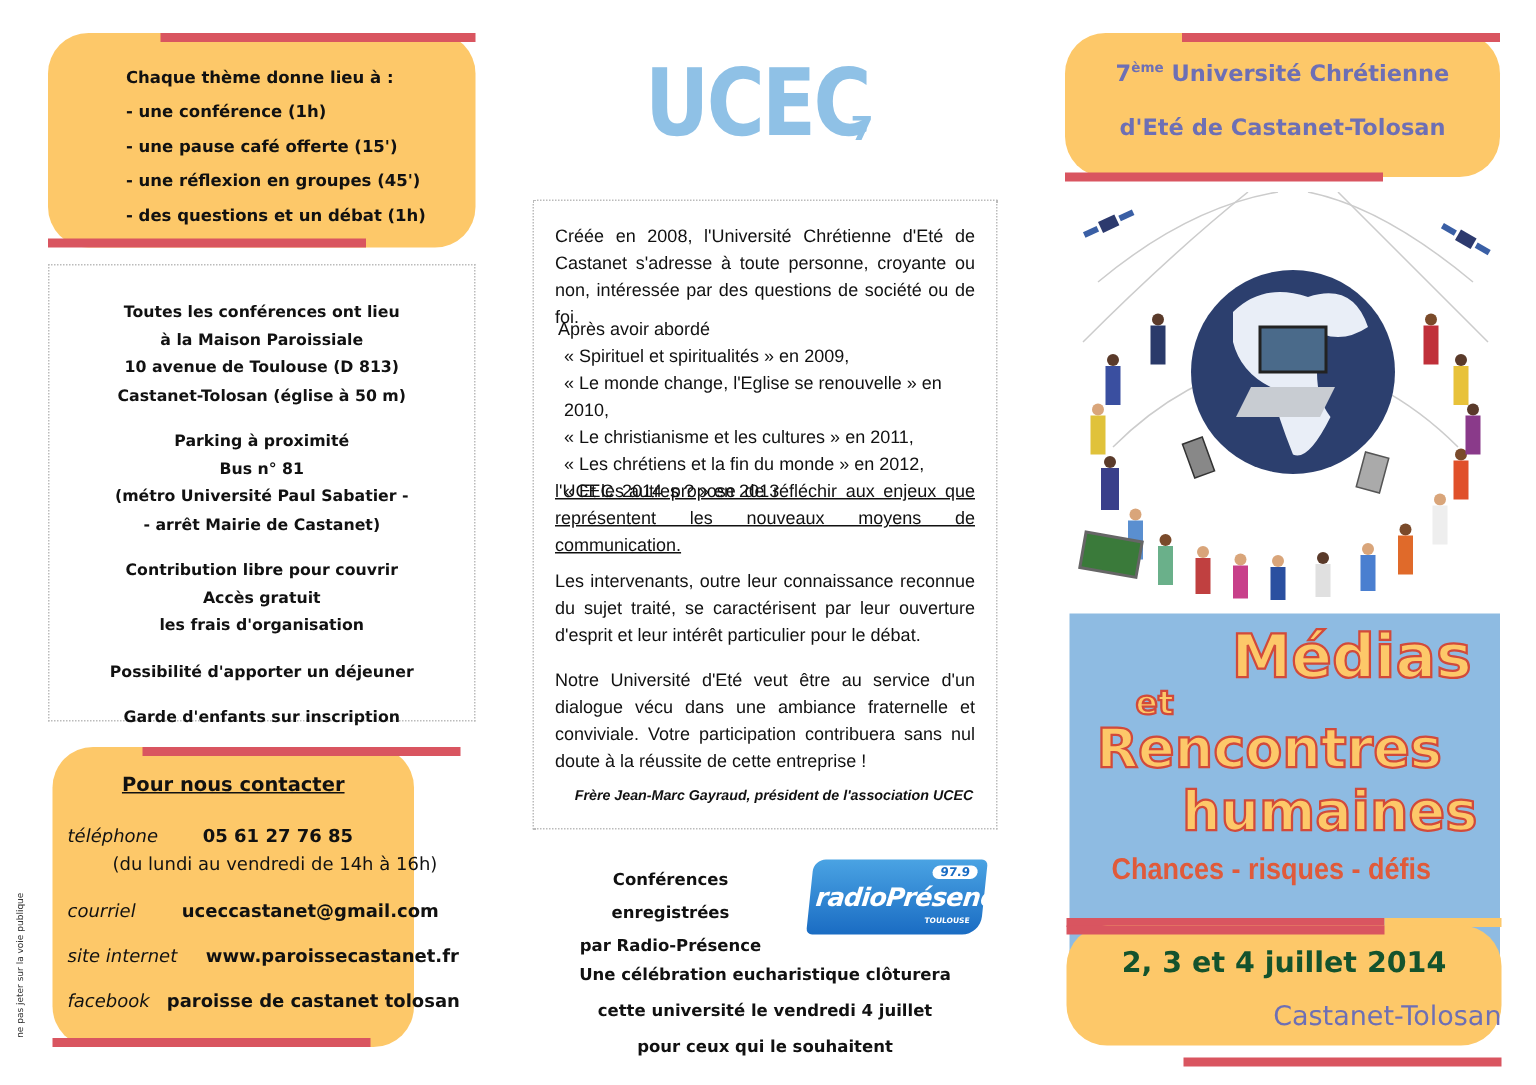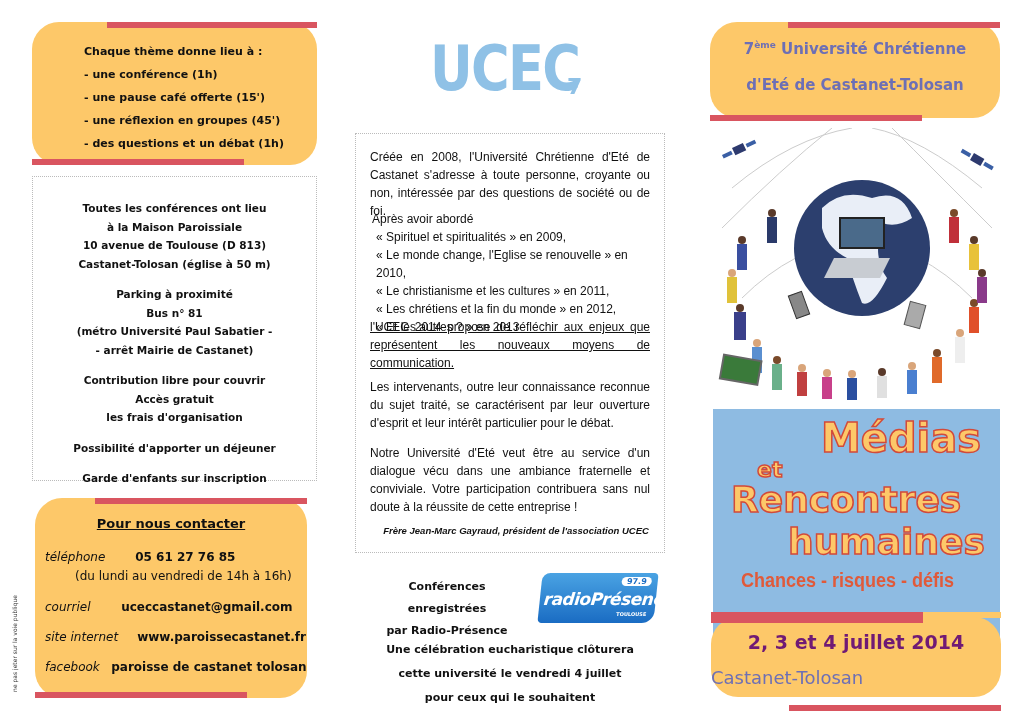--- a/index.html
+++ b/index.html
@@ -7,21 +7,21 @@
          font-family:"DejaVu Sans", sans-serif; color:#111; }
   .abs { position:absolute; }
   .yellow-box { background:#fdc869;border-radius:27px; }
   .red-bar { position:absolute; height:6px; background:#d95560; }
 
   
   #themes { left:32px; top:22px; width:285px; height:143px; }
   #themes .lines { position:absolute; left:52px; top:18px; font-size:11px; line-height:23px; font-weight:bold; }
   #info { left:32px; top:176px; width:285px; height:305px; border:1px dotted #bbb; box-sizing:border-box; }
   #info .grp { font-size:10.5px; line-height:18.5px; font-weight:bold; text-align:center; }
-  #contact { left:35px; top:498px; width:272px; height:200px;text-decoration:underline; }
+  #contact { left:35px; top:498px; width:241px; height:200px;text-decoration:underline; }
   #contact .title { position:absolute; left:0; width:100%; top:18px; text-align:center; font-size:13px; font-weight:bold; text-decoration:underline; }
   #contact .row { position:absolute; left:10px; font-size:12px; font-weight:bold; white-space:nowrap; }
   #contact .lab { font-style:italic; font-weight:normal; display:inline-block; }
   #vert { left:4px; top:600px; width:20px; height:90px; }
   #vert span { position:absolute; left:-40px; top:40px; width:100px; transform:rotate(-90deg); font-size:6px; color:#333; white-space:nowrap; text-align:center; }
 
   
   #logo { left:430px; top:32px; width:170px; height:80px; }
   #logo .big { font-size:62px; font-weight:bold; color:#8fc1e6; letter-spacing:-2px; font-family:"DejaVu Sans", sans-serif; transform:scaleX(0.85); transform-origin:left; display:inline-block; }
   #logo .sub { position:absolute; left:137px; top:42px; font-size:22px; font-weight:bold; color:#8fc1e6; }
@@ -39,22 +39,22 @@
   #celebration { left:360px; top:638px; width:300px; font-size:11px; line-height:24px; font-weight:bold; text-align:center; }
 
   
   #header-r { left:710px; top:22px; width:290px; height:96px; }
   #header-r .t { position:absolute; left:0; width:100%; text-align:center; color:#6d6fb5; font-weight:bold; font-size:15px; }
   #header-r sup { font-size:9px; }
   #globe { left:712px; top:128px; width:290px; height:272px; }
   #title-box { left:713px; top:409px; width:287px; height:242px; background:#8ebbe2; }
   .outlined { color:#fdc869; font-weight:bold; -webkit-text-stroke:1.5px #d24a3a; font-family:"DejaVu Sans", sans-serif; position:absolute; white-space:nowrap; }
   #date-box { left:711px; top:617px; width:290px; height:80px; }
-  #date-box .d { position:absolute; left:0; width:100%; text-align:center; color:#701a75; font-weight:bold; font-size:19px; top:14px; }
-  #date-box .p { position:absolute; left:0; width:100%; text-align:left; color:#6d6fb5; font-size:18px; top:50px; }
+  #date-box .d { position:absolute; left:0; width:100%; text-align:center; color:#14532d; font-weight:bold; font-size:19px; top:14px; }
+  #date-box .p { position:absolute; left:0; width:100%; text-align:right; color:#6d6fb5; font-size:18px; top:50px; }
 </style>
 </head>
 <body>
 
 <div id="themes" class="abs yellow-box">
   <div class="red-bar" style="left:75px; top:0; width:210px;"></div>
   <div class="lines">
     <div>Chaque thème donne lieu à :</div>
     <div>- une conférence (1h)</div>
     <div>- une pause café offerte (15')</div>

